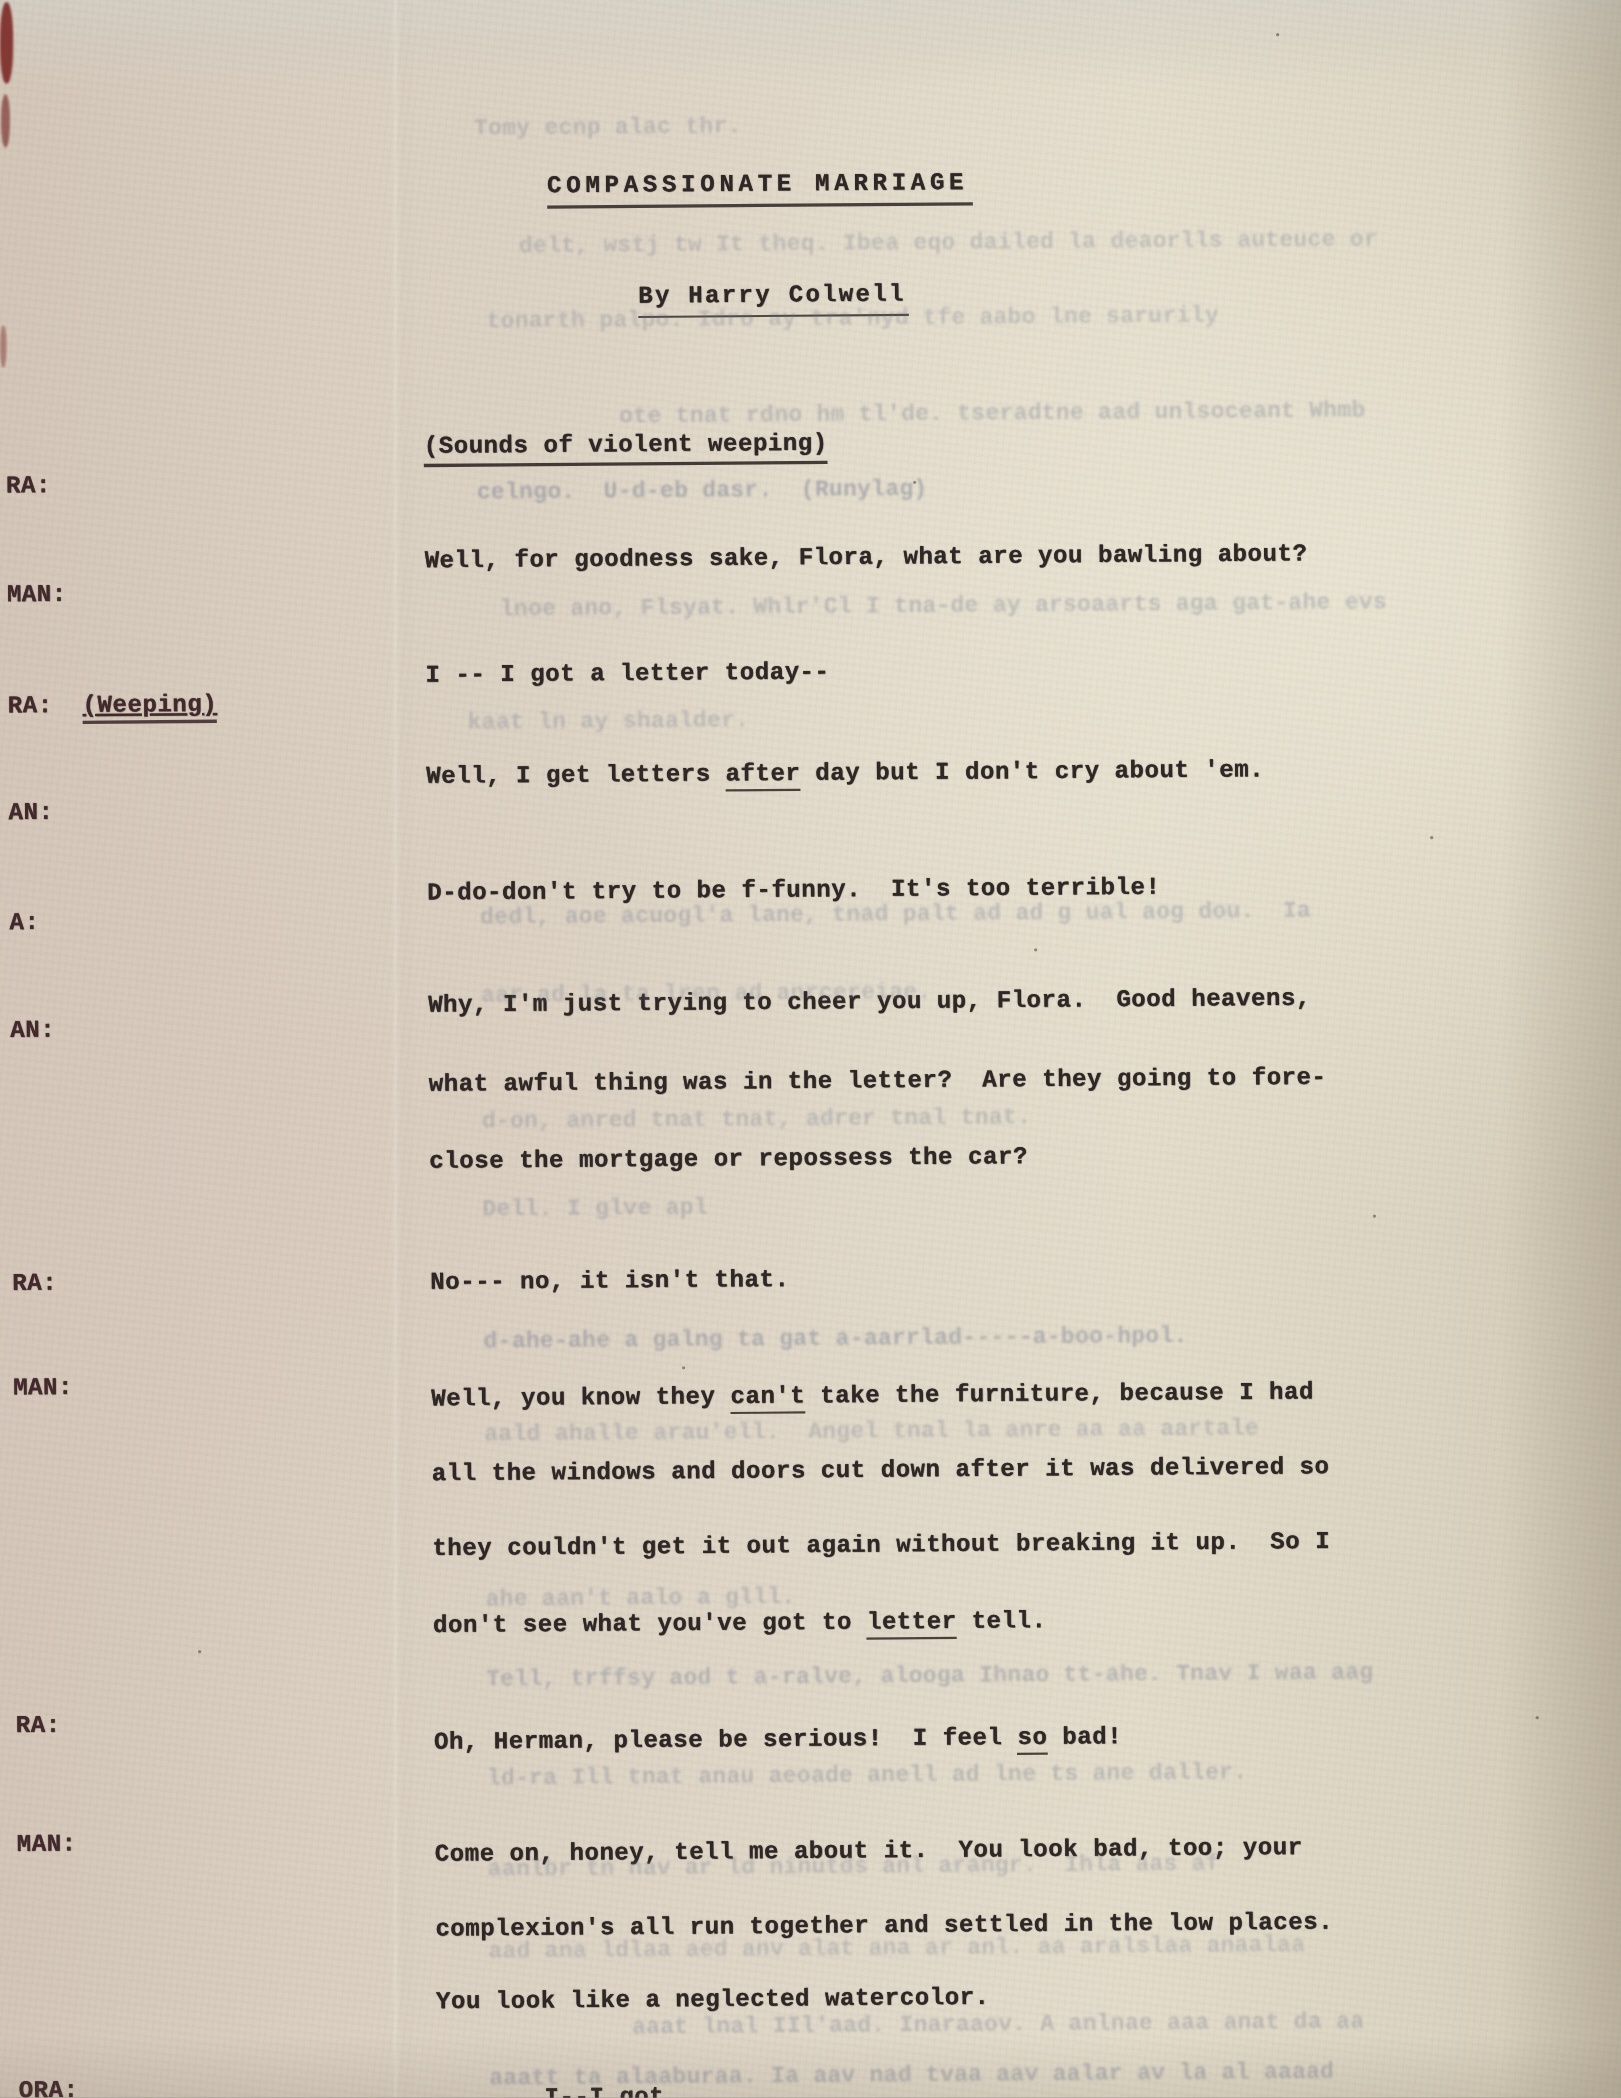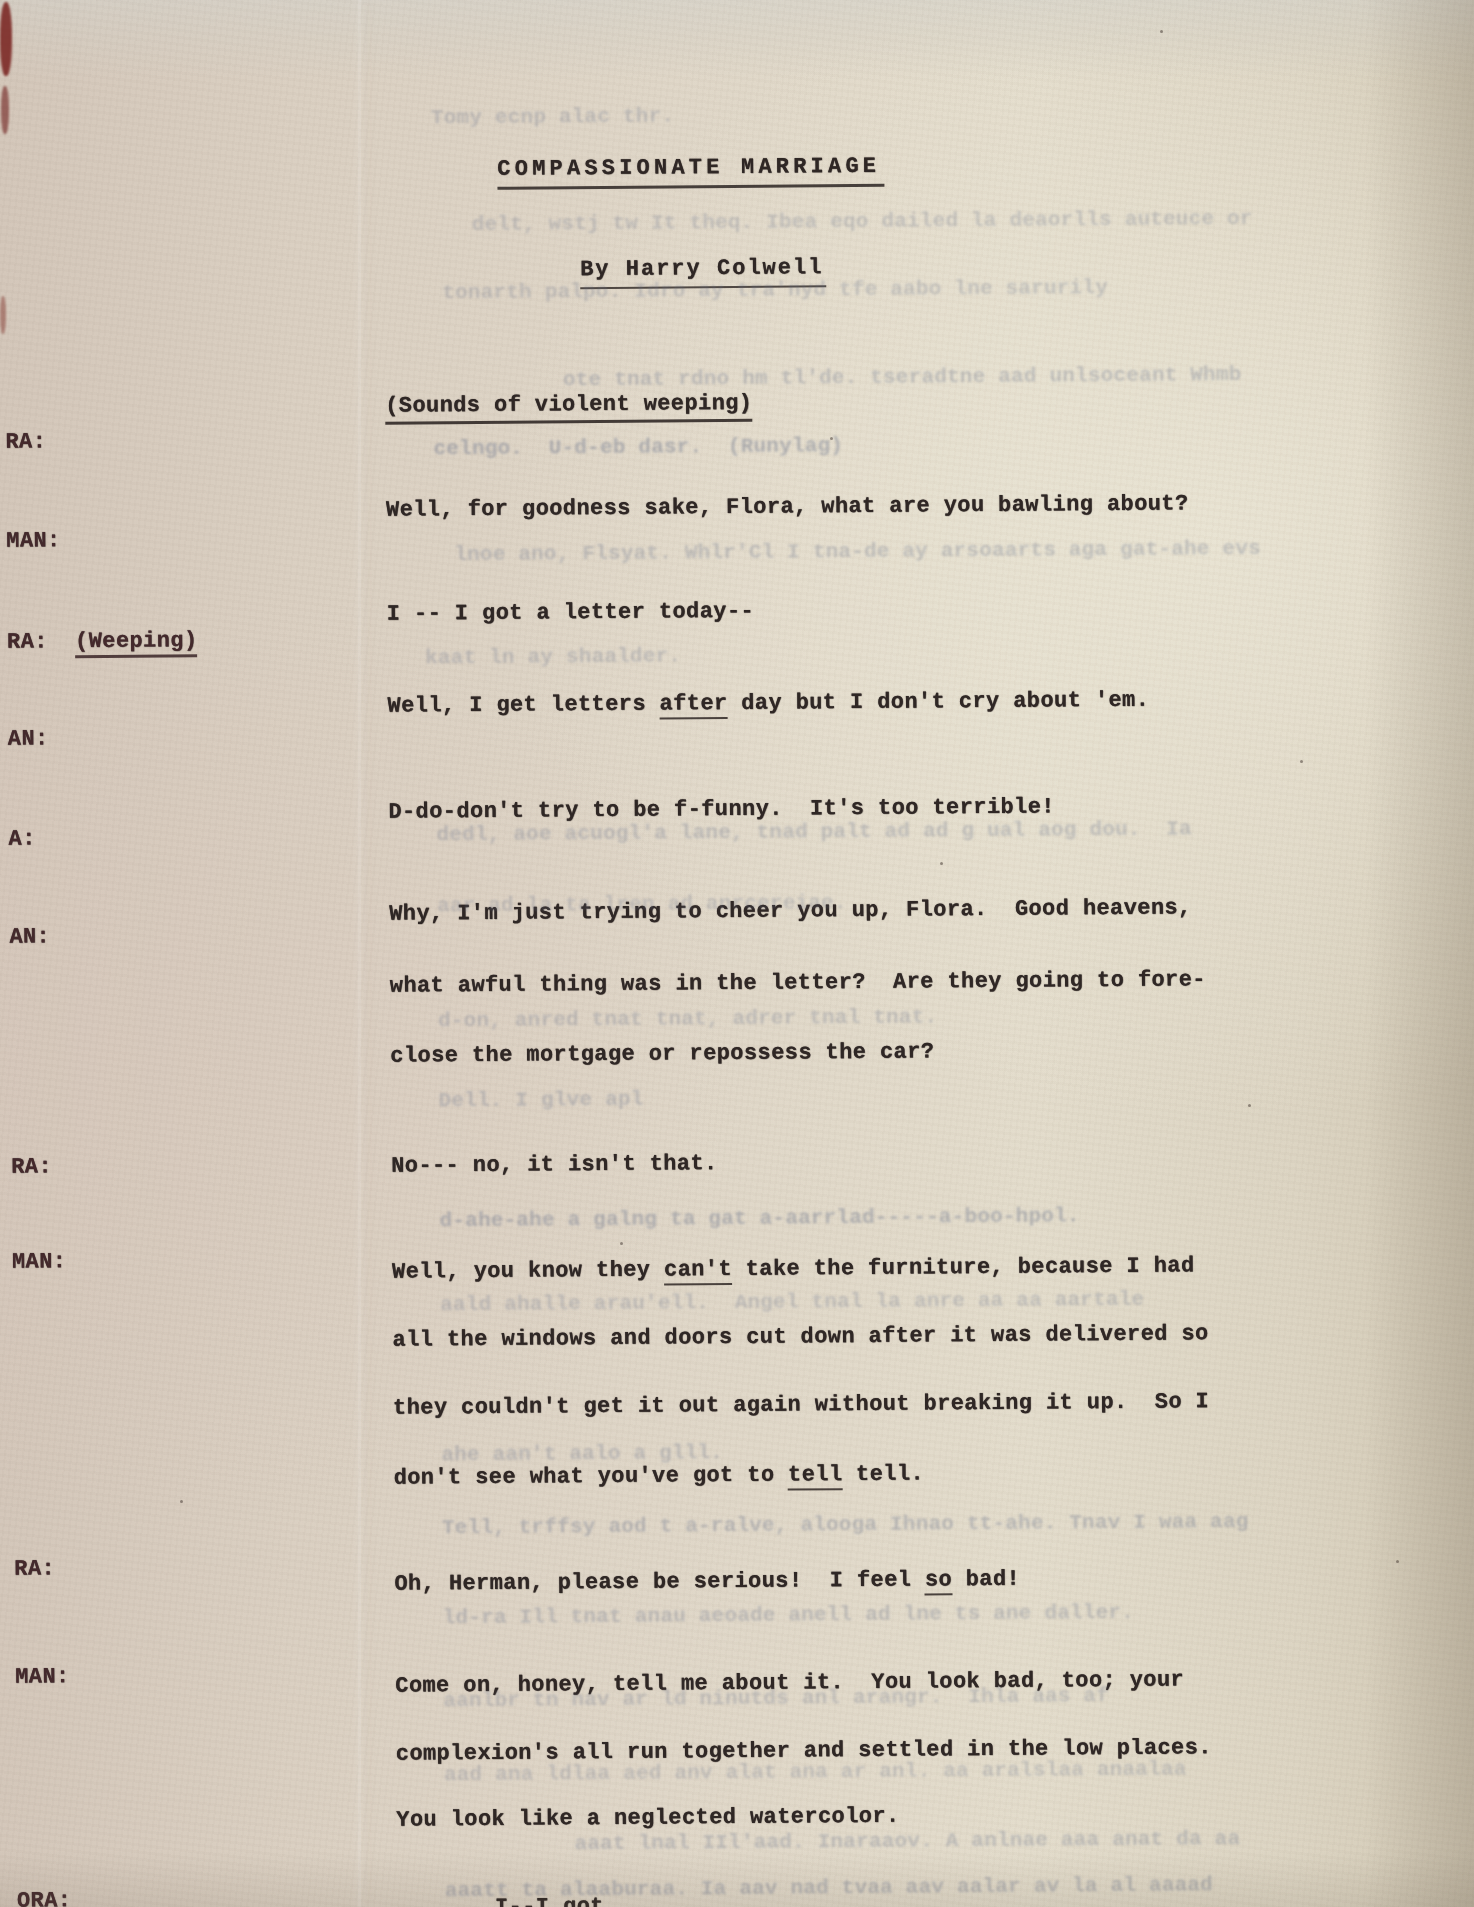--- a/index.html
+++ b/index.html
@@ -32,21 +32,21 @@
   .line,.label,.title,.byline,.partial{
     position:absolute;white-space:pre;
     font-family:"Liberation Mono","DejaVu Sans Mono",monospace;
     font-weight:700;font-size:22px;line-height:26px;
     color:#2f2725;letter-spacing:.4px;
     text-shadow:0 0 1px rgba(47,39,37,.8), .5px .5px 0 rgba(47,39,37,.3);
   }
   .title{left:496px;top:156px;letter-spacing:4.2px;border-bottom:3px solid rgba(44,36,34,.85);padding:0 4px 4px 0;}
   .byline{left:578px;top:257px;letter-spacing:2px;border-bottom:2.5px solid rgba(44,36,34,.8);padding:0 3px 4px 0;}
   .label{color:#44292c;}
-  .lbl-note{border-bottom:3px solid rgba(58,37,39,.85);padding-bottom:1px;}
+  .lbl-note{border-bottom:3px solid rgba(58,37,39,.85);padding-bottom:1px;text-decoration:underline;}
   .u{border-bottom:2.5px solid rgba(47,39,37,.85);padding-bottom:1px;}
   .stage-u{border-bottom:3.5px solid rgba(44,36,34,.88);padding-bottom:3px;}
   .bleed{
     position:absolute;white-space:pre;
     font-family:"Liberation Mono","DejaVu Sans Mono",monospace;
     font-weight:700;font-size:21px;color:#67718a;
     filter:blur(1.1px);letter-spacing:.2px;pointer-events:none;
   }
 </style>
 </head>
@@ -89,21 +89,21 @@
       <div class="line" style="left: 382px; top: 600px;"><span>I -- I got a letter today--</span></div>
       <div class="line" style="left: 382px; top: 692px;"><span>Well, I get letters </span><span class="u">after</span><span> day but I don't cry about 'em.</span></div>
       <div class="line" style="left: 382px; top: 798px;"><span>D-do-don't try to be f-funny.  It's too terrible!</span></div>
       <div class="line" style="left: 382px; top: 900px;"><span>Why, I'm just trying to cheer you up, Flora.  Good heavens,</span></div>
       <div class="line" style="left: 382px; top: 972px;"><span>what awful thing was in the letter?  Are they going to fore-</span></div>
       <div class="line" style="left: 382px; top: 1042px;"><span>close the mortgage or repossess the car?</span></div>
       <div class="line" style="left: 382px; top: 1152px;"><span>No--- no, it isn't that.</span></div>
       <div class="line" style="left: 382px; top: 1258px;"><span>Well, you know they </span><span class="u">can't</span><span> take the furniture, because I had</span></div>
       <div class="line" style="left: 382px; top: 1326px;"><span>all the windows and doors cut down after it was delivered so</span></div>
       <div class="line" style="left: 382px; top: 1394px;"><span>they couldn't get it out again without breaking it up.  So I</span></div>
-      <div class="line" style="left: 382px; top: 1464px;"><span>don't see what you've got to </span><span class="u">tell</span><span> tell.</span></div>
+      <div class="line" style="left: 382px; top: 1464px;"><span>don't see what you've got to </span><span class="u">letter</span><span> tell.</span></div>
       <div class="line" style="left: 382px; top: 1570px;"><span>Oh, Herman, please be serious!  I feel </span><span class="u">so</span><span> bad!</span></div>
       <div class="line" style="left: 382px; top: 1672px;"><span>Come on, honey, tell me about it.  You look bad, too; your</span></div>
       <div class="line" style="left: 382px; top: 1740px;"><span>complexion's all run together and settled in the low places.</span></div>
       <div class="line" style="left: 382px; top: 1806px;"><span>You look like a neglected watercolor.</span></div>
       <div class="bleed" style="left: 430px; top: 105px; opacity: 0.28;">Tomy ecnp alac thr.</div>
       <div class="bleed" style="left: 470px; top: 212px; opacity: 0.27;">delt, wstj tw It theq. Ibea eqo dailed la deaorlls auteuce or</div>
       <div class="bleed" style="left: 440px; top: 280px; opacity: 0.27;">tonarth palpo. Idro ay tra'nyd tfe aabo lne sarurily</div>
       <div class="bleed" style="left: 560px; top: 368px; opacity: 0.3;">ote tnat rdno hm tl'de. tseradtne aad unlsoceant Whmb</div>
       <div class="bleed" style="left: 430px; top: 436px; opacity: 0.42;">celngo.  U-d-eb dasr.  (Runylag)</div>
       <div class="bleed" style="left: 450px; top: 542px; opacity: 0.3;">lnoe ano, Flsyat. Whlr'Cl I tna-de ay arsoaarts aga gat-ahe evs</div>

